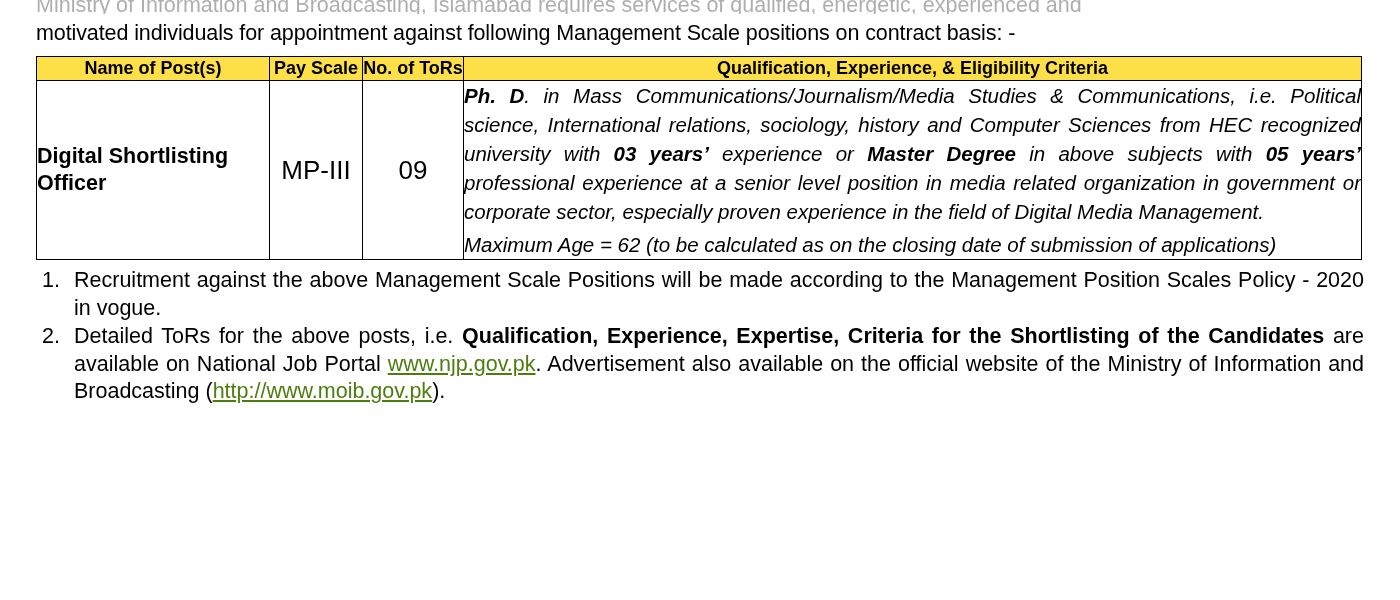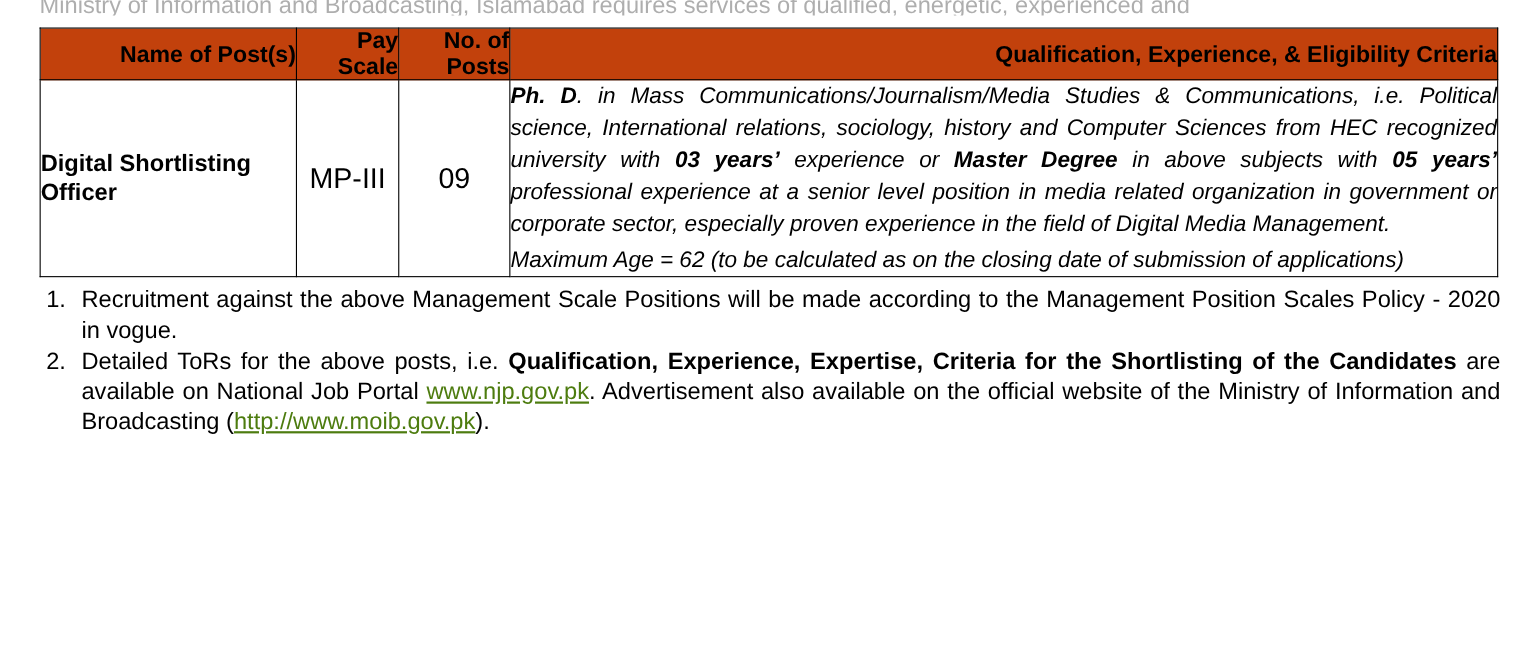--- a/index.html
+++ b/index.html
@@ -12,21 +12,21 @@
     background: #ffffff;
     font-family: "Liberation Sans", sans-serif;
     color: #000000;
     overflow: hidden;
   }
   .page {
     position: relative;
     width: 1400px;
     height: 600px;
     box-sizing: border-box;
-    padding: 16px 36px;
+    padding: 4px 36px;
   }
 
   
   .clipped-line {
     position: absolute;
     top: -8px;
     left: 36px;
     right: 36px;
     height: 22px;
     overflow: hidden;
@@ -49,23 +49,23 @@
     border-collapse: collapse;
     width: 1326px;
     table-layout: fixed;
   }
   table.jobs th, table.jobs td {
     border: 1px solid #000;
     vertical-align: middle;
     padding: 0;
   }
   thead th {
-    background: #c2410c;
-    text-align: right;
-    font-size: 21px;
+    background: #fde047;
+    text-align: center;
+    font-size: 18px;
     font-weight: bold;
     padding: 8px 4px;
     line-height: 23px;
   }
   .col-name   { width: 232px; }
   .col-scale  { width: 92px; }
   .col-posts  { width: 100px; }
   .col-crit   { width: auto; }
 
   td.post-name {
@@ -136,27 +136,28 @@
     font-size: 21.5px;
   }
 </style>
 </head>
 <body>
 
 <div class="page">
 
   <div class="clipped-line">Ministry of Information and Broadcasting, Islamabad requires services of qualified, energetic, experienced and</div>
 
+  <div class="intro">motivated individuals for appointment against following Management Scale positions on contract basis: -</div>
 
   <table class="jobs">
     <thead>
       <tr>
         <th class="col-name">Name of Post(s)</th>
         <th class="col-scale">Pay Scale</th>
-        <th class="col-posts">No. of Posts</th>
+        <th class="col-posts">No. of ToRs</th>
         <th class="col-crit">Qualification, Experience, &amp; Eligibility Criteria</th>
       </tr>
     </thead>
     <tbody>
       <tr>
         <td class="post-name">Digital Shortlisting Officer</td>
         <td class="pay-scale">MP-III</td>
         <td class="no-posts">09</td>
         <td class="criteria">
           <p class="just" id="criteria-main"><b>Ph. D</b><span>. in Mass Communications/Journalism/Media Studies &amp; Communications, i.e. Political science, International relations, sociology, history and Computer Sciences from HEC recognized university with </span><b>03 years’</b><span> experience or </span><b>Master Degree</b><span> in above subjects with </span><b>05 years’</b><span> professional experience at a senior level position in media related organization in government or corporate sector, especially proven experience in the field of Digital Media Management.</span></p>

